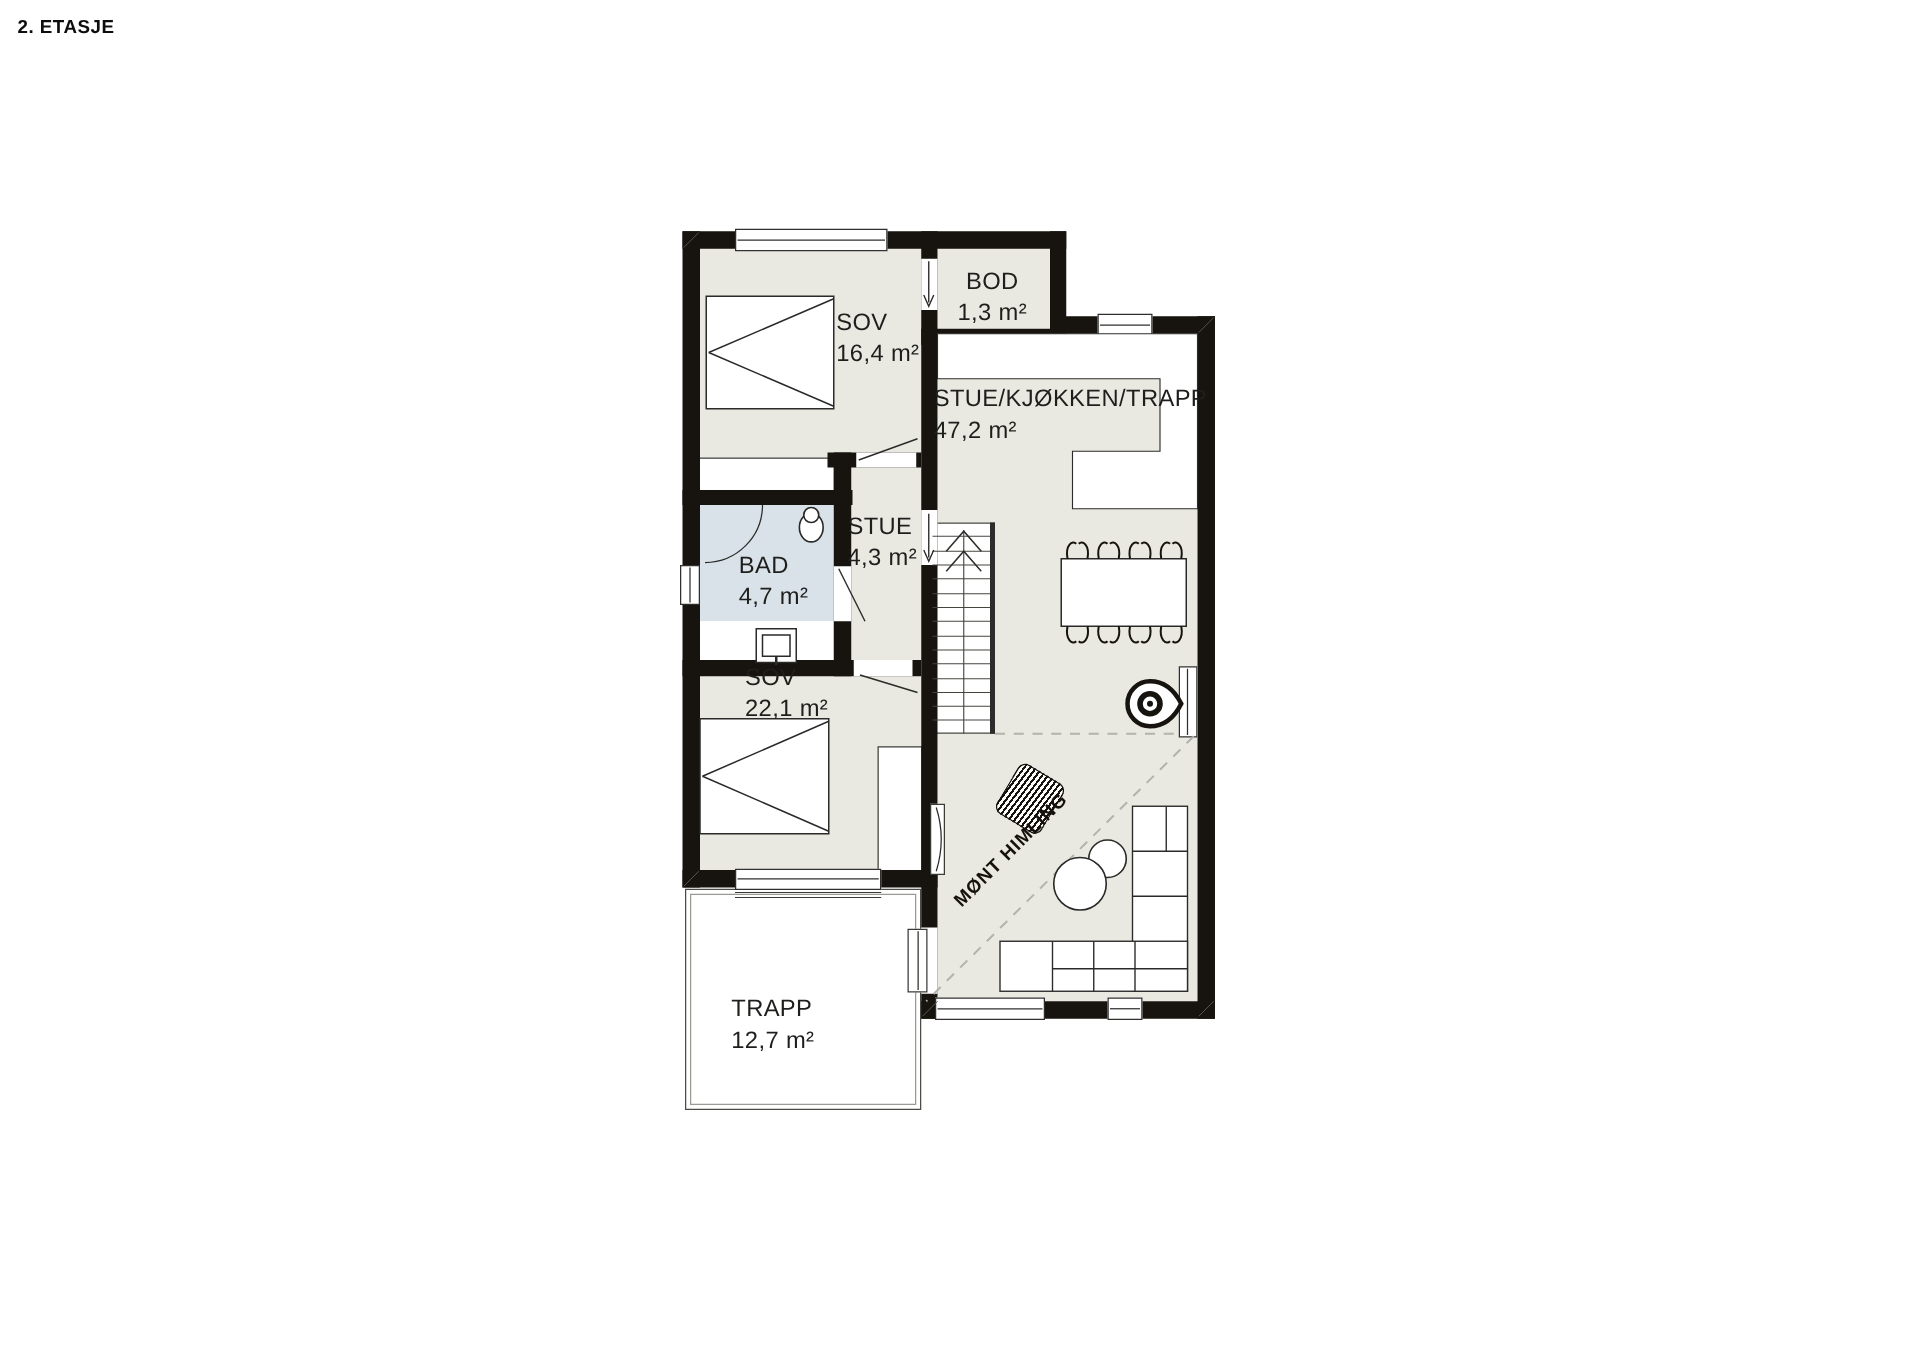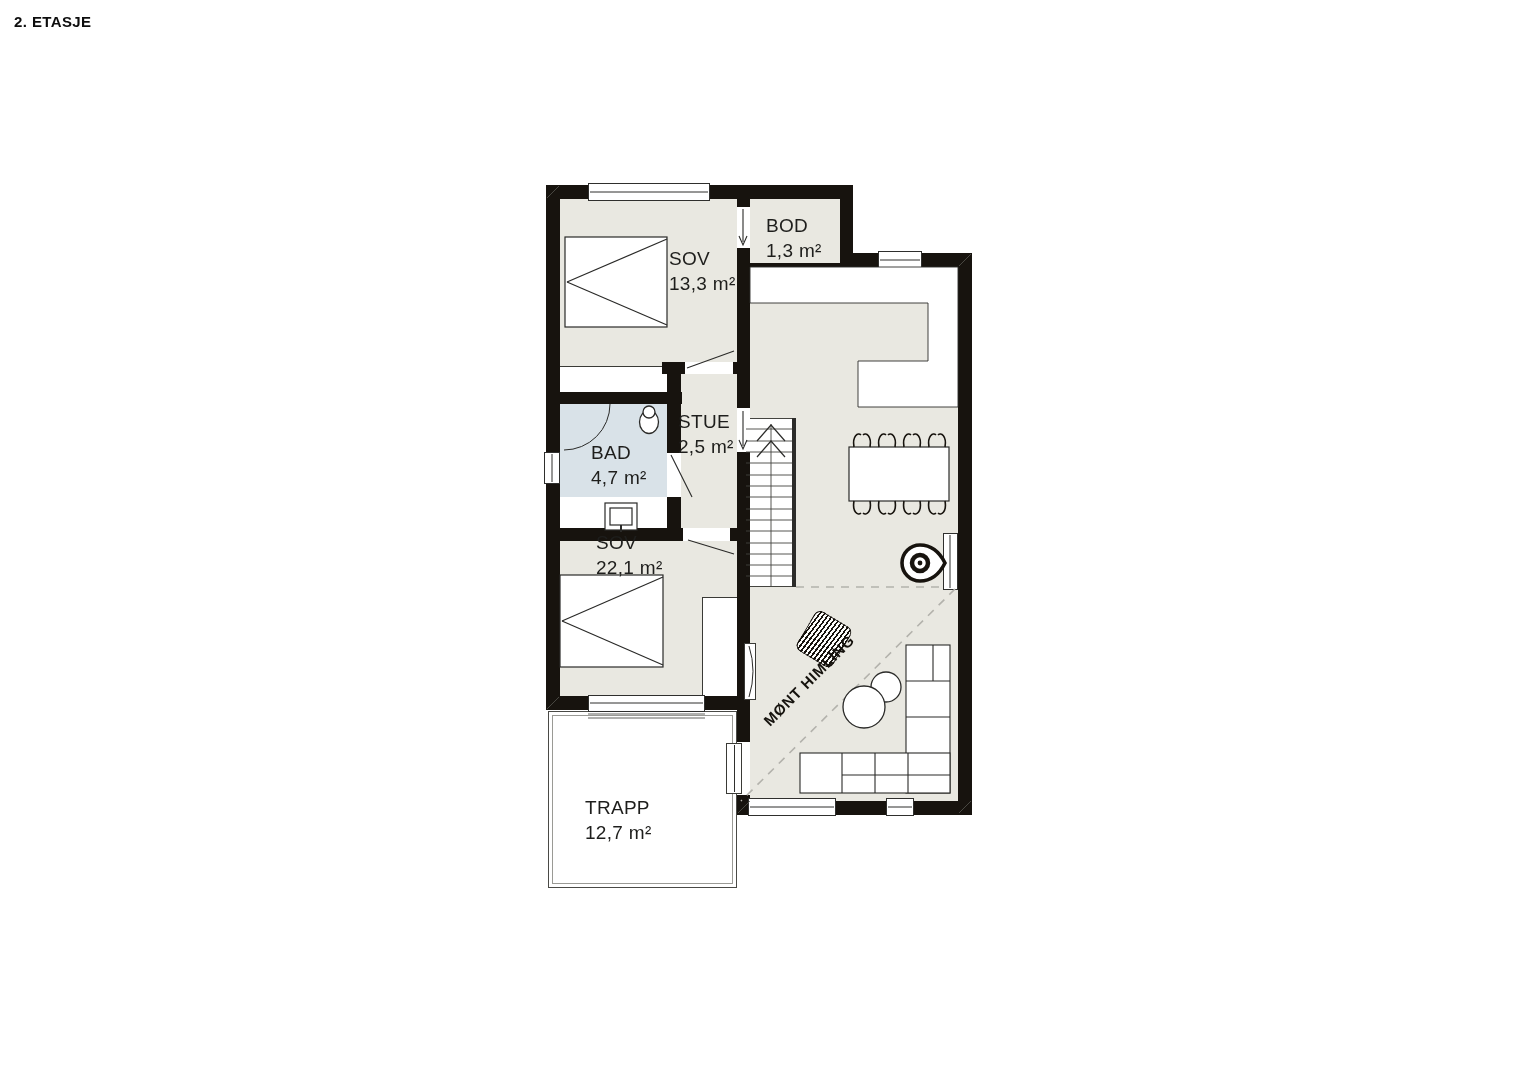--- a/index.html
+++ b/index.html
@@ -206,29 +206,33 @@
     <g fill="#ffffff" stroke="#2a2a28" stroke-width="1.3">
       <circle cx="886" cy="687" r="15"></circle>
       <circle cx="864" cy="707" r="21"></circle>
     </g>
   </svg>
 
   <div id="armchair"></div>
 
   <div class="room-label" style="left:669px;top:246px;">
     <span class="nm">SOV</span>
-    <span class="ar">13,3 m²</span>
-  </div>
-  <div class="room-label" style="left:766px;top:213px;">
+    <span class="ar">16,4 m²</span>
+  </div>
+  <div class="room-label" style="left:766px;top:213px;text-align:center;">
     <span class="nm">BOD</span>
     <span class="ar">1,3 m²</span>
   </div>
+  <div class="room-label" style="left:747px;top:307px;">
+    <span class="nm">STUE/KJØKKEN/TRAPP</span>
+    <span class="ar">47,2 m²</span>
+  </div>
   <div class="room-label" style="left:678px;top:409px;">
     <span class="nm">STUE</span>
-    <span class="ar">2,5 m²</span>
+    <span class="ar">4,3 m²</span>
   </div>
   <div class="room-label" style="left:591px;top:440px;">
     <span class="nm">BAD</span>
     <span class="ar">4,7 m²</span>
   </div>
   <div class="room-label" style="left:596px;top:530px;">
     <span class="nm">SOV</span>
     <span class="ar">22,1 m²</span>
   </div>
   <div class="room-label" style="left:585px;top:795px;">

